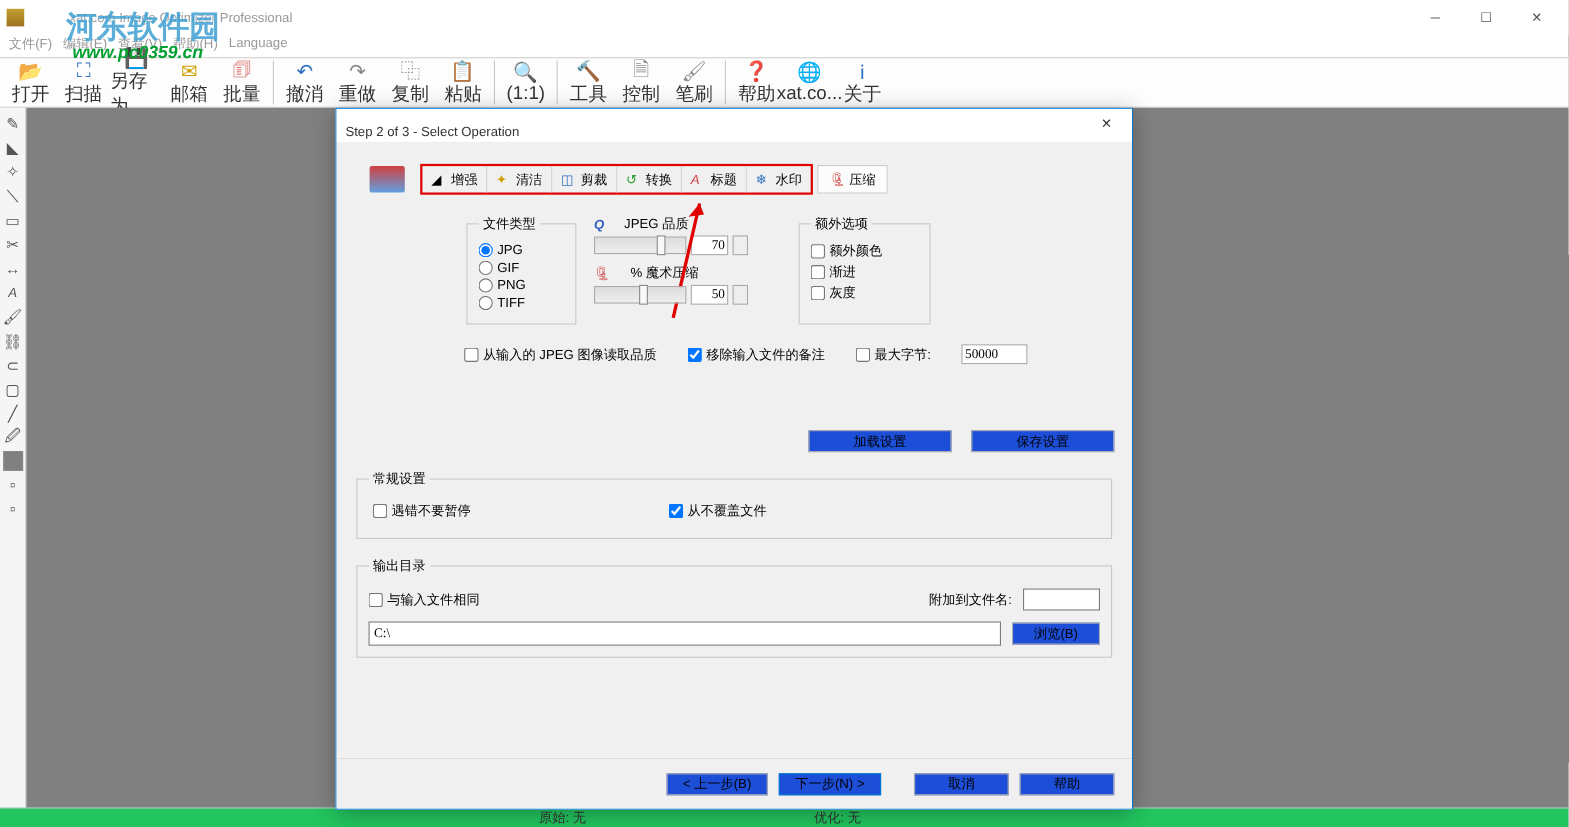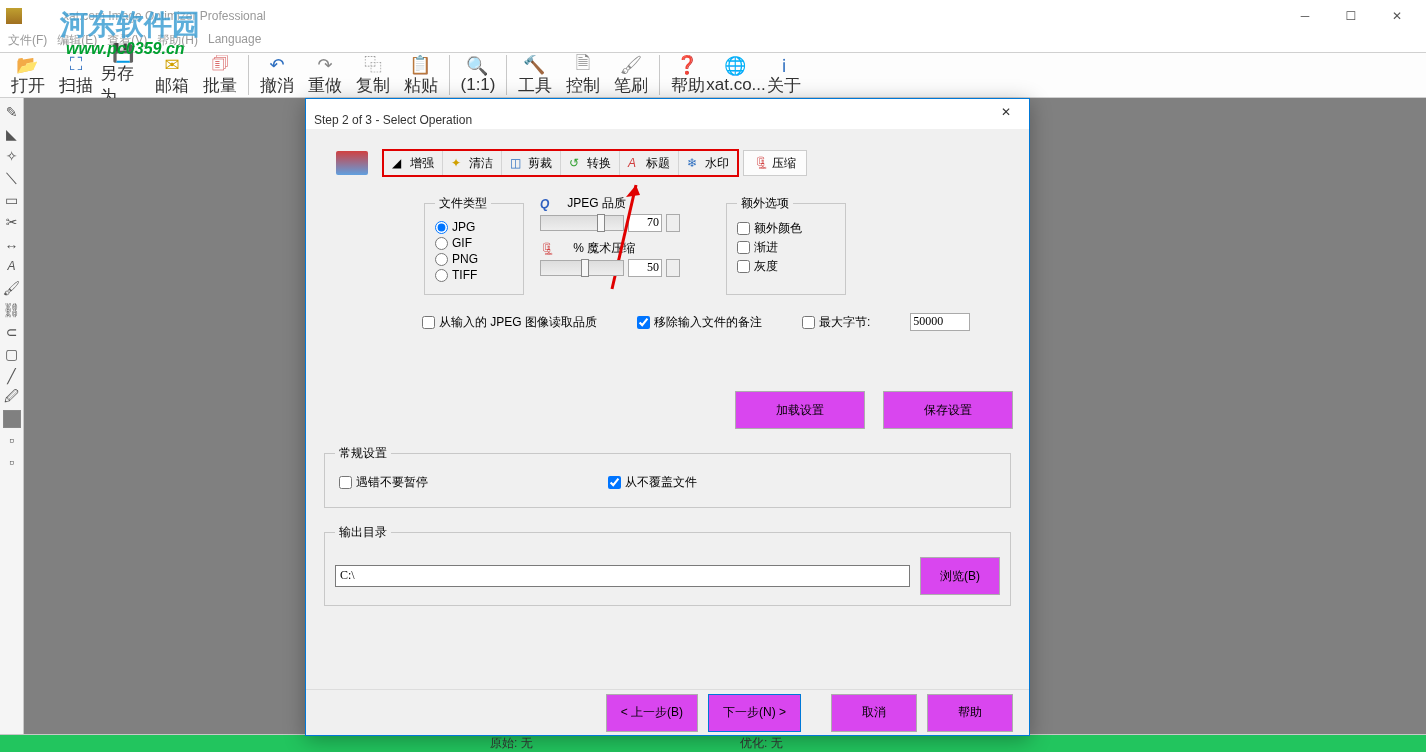--- a/index.html
+++ b/index.html
@@ -58,27 +58,27 @@
   .fg-q { width: 170px; border: none; }
   .fg-q .hdr1 { display: flex; align-items: center; gap: 6px; font-family: Tahoma; }
   .slider-wrap { display: flex; align-items: center; gap: 4px; margin: 2px 0 8px 0; }
   .slider { height: 16px; width: 84px; background: linear-gradient(#ddd,#eee); border: 1px solid #aaa; position: relative; }
   .slider .thumb { position: absolute; top: -2px; width: 8px; height: 18px; background: #f8f8f8; border: 1px solid #888; }
   .numbox { width: 34px; height: 18px; border: 1px solid #aaa; background: #fff; text-align: right; padding: 0 2px; font-family: Tahoma; }
   .spin { width: 14px; height: 18px; border: 1px solid #aaa; background: #eee; }
   .fg-extra { width: 120px; }
   .fg-extra label { display: flex; align-items: center; gap: 4px; margin: 2px 0; }
 
-  .chk-row { display: flex; align-items: center; gap: 20px; margin-top: 18px; margin-left: 100px; }
+  .chk-row { display: flex; align-items: center; gap: 8px; margin-top: 18px; margin-left: 100px; }
   .chk-row label { display: flex; align-items: center; gap: 4px; margin-right: 20px; }
   input[type=checkbox], input[type=radio] { margin: 0; }
   .chk-row .txtbox { width: 60px; height: 18px; border: 1px solid #aaa; background: #fff; padding: 0 2px; font-family: Tahoma; }
 
   .btn-row { display: flex; gap: 18px; justify-content: flex-end; margin-top: 60px; margin-right: 0; }
-  .winbtn { height: 38px; min-width: 130px; border: 1px solid #adadad; background: #d946ef; display: flex; align-items: center; justify-content: center; padding: 0 14px; }
+  .winbtn { height: 20px; min-width: 130px; border: 1px solid #adadad; background: #1d4ed8; display: flex; align-items: center; justify-content: center; padding: 0 14px; }
   .winbtn.sm { min-width: 80px; }
 
   .fg-general { margin-top: 16px; }
   .fg-general .inner { display: flex; align-items: center; gap: 180px; padding: 6px 4px; }
   .fg-general label { display: flex; align-items: center; gap: 4px; }
 
   .fg-output { margin-top: 16px; }
   .fg-output .r1 { display: flex; align-items: center; gap: 10px; margin: 6px 0; }
   .fg-output .r1 label { display: flex; align-items: center; gap: 4px; }
   .fg-output .r1 .spacer { flex: 1; }
@@ -360,20 +360,29 @@
           </label>
         <label>
             <input type="checkbox" checked="" style=""> 
             <span>从不覆盖文件</span>
           </label>
       </div>
     </fieldset>
 
     <fieldset class="fg-output">
       <legend>输出目录</legend>
+      <div class="r1">
+        <label>
+            <input type="checkbox" style=""> 
+            <span>与输入文件相同</span>
+          </label>
+        <div class="spacer"></div>
+        <span>附加到文件名:</span>
+        <div class="append-box"></div>
+      </div>
       <div class="r2">
         <div class="path">C:\</div>
         <div class="winbtn sm">浏览(B)</div>
       </div>
     </fieldset>
 
   </div>
   <div class="dlg-footer">
     <div class="winbtn">&lt; 上一步(B)</div>
     <div class="winbtn def">下一步(N) &gt;</div>

